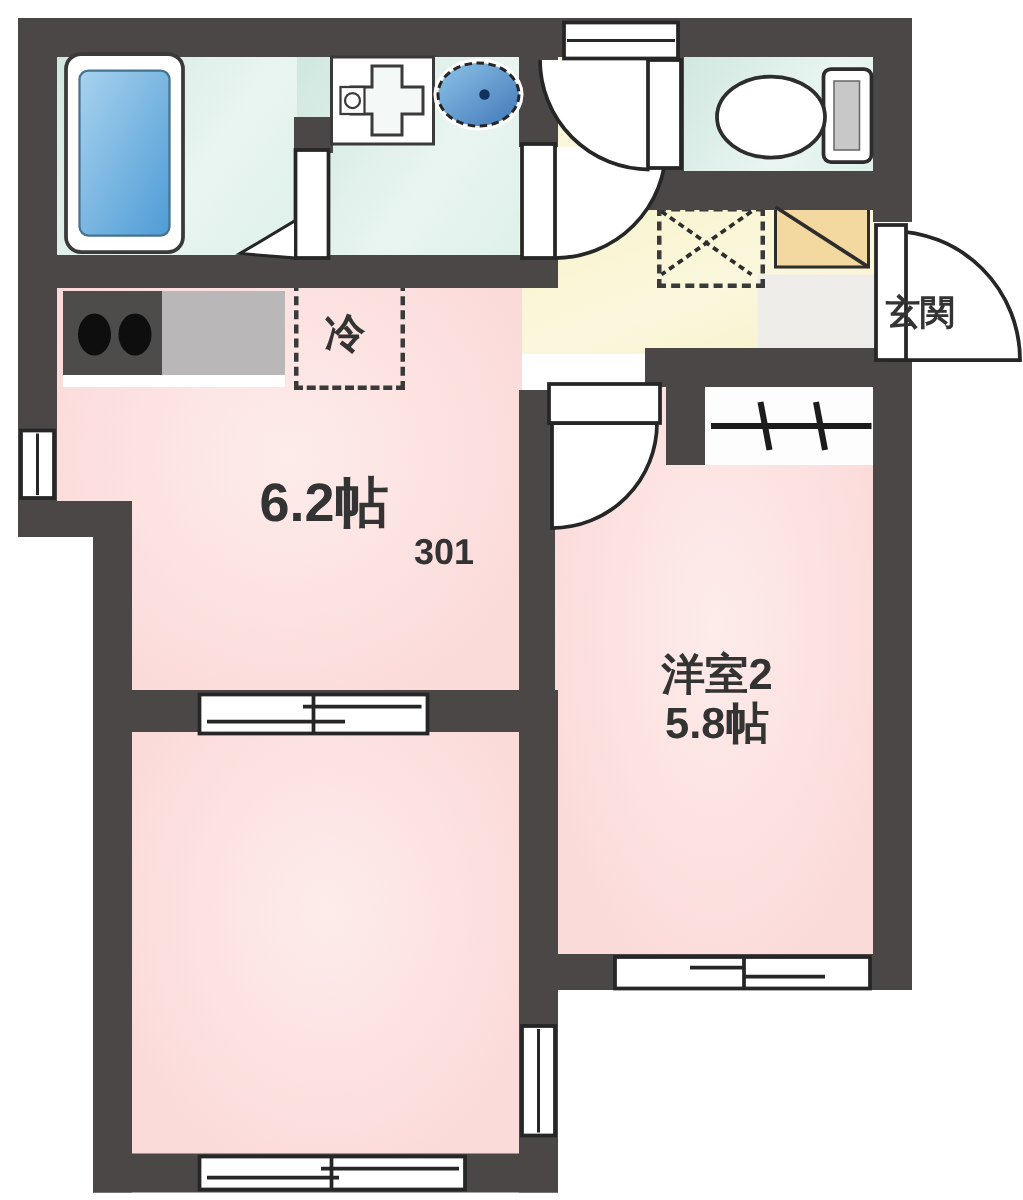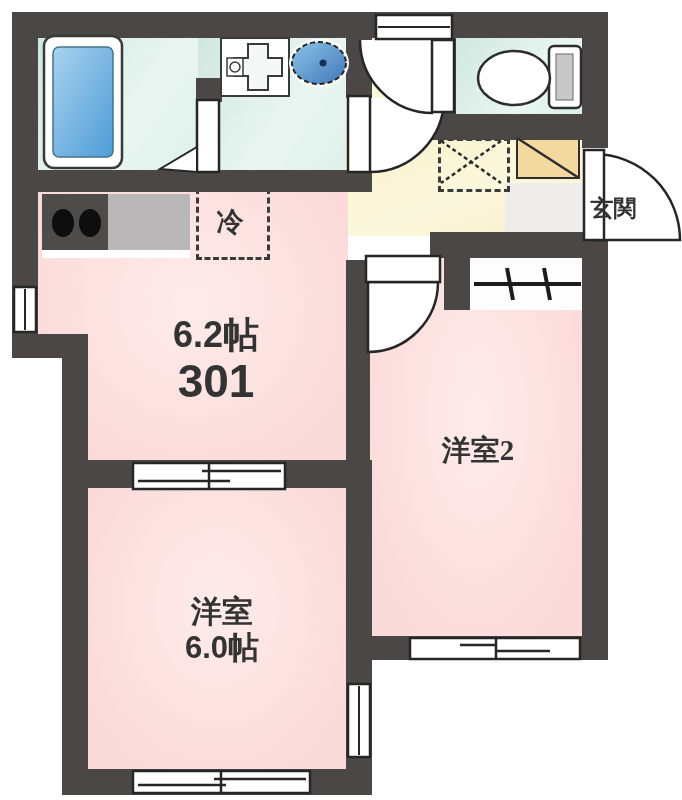--- a/index.html
+++ b/index.html
@@ -145,27 +145,24 @@
     <g>
       <rect x="133" y="463" width="152" height="26" fill="#ffffff" stroke="#262626" stroke-width="2.5"></rect>
       <line x1="209" y1="463" x2="209" y2="489" stroke="#262626" stroke-width="2.5"></line>
       <line x1="138" y1="481" x2="230" y2="481" stroke="#262626" stroke-width="2.5"></line>
       <line x1="202" y1="471" x2="281" y2="471" stroke="#262626" stroke-width="2.5"></line>
     </g>
   </svg>
 
   <div class="label" style="left:116px;top:314px;width:200px;">
     <div style="font-size:36px;">6.2帖</div>
-    <div style="font-size:46px;">301</div>
+    <div style="font-size:24px;text-align:right;">301</div>
   </div>
 
   <div class="label" style="left:380px;top:434px;width:196px;">
-    <div style="font-size:29px;font-family:Liberation Serif, serif;">洋室2</div>
+    <div style="font-size:29px;">洋室2</div>
+    <div style="font-size:29px;">5.8帖</div>
   </div>
 
-  <div class="label" style="left:122px;top:594px;width:200px;">
-    <div style="font-size:31px;">洋室</div>
-    <div style="font-size:31px;">6.0帖</div>
-  </div>
 
   <div class="label" style="left:526px;top:195px;width:79px;font-size:23px;margin-left:48px;">玄関</div>
 
 </div>
 
 </body></html>

